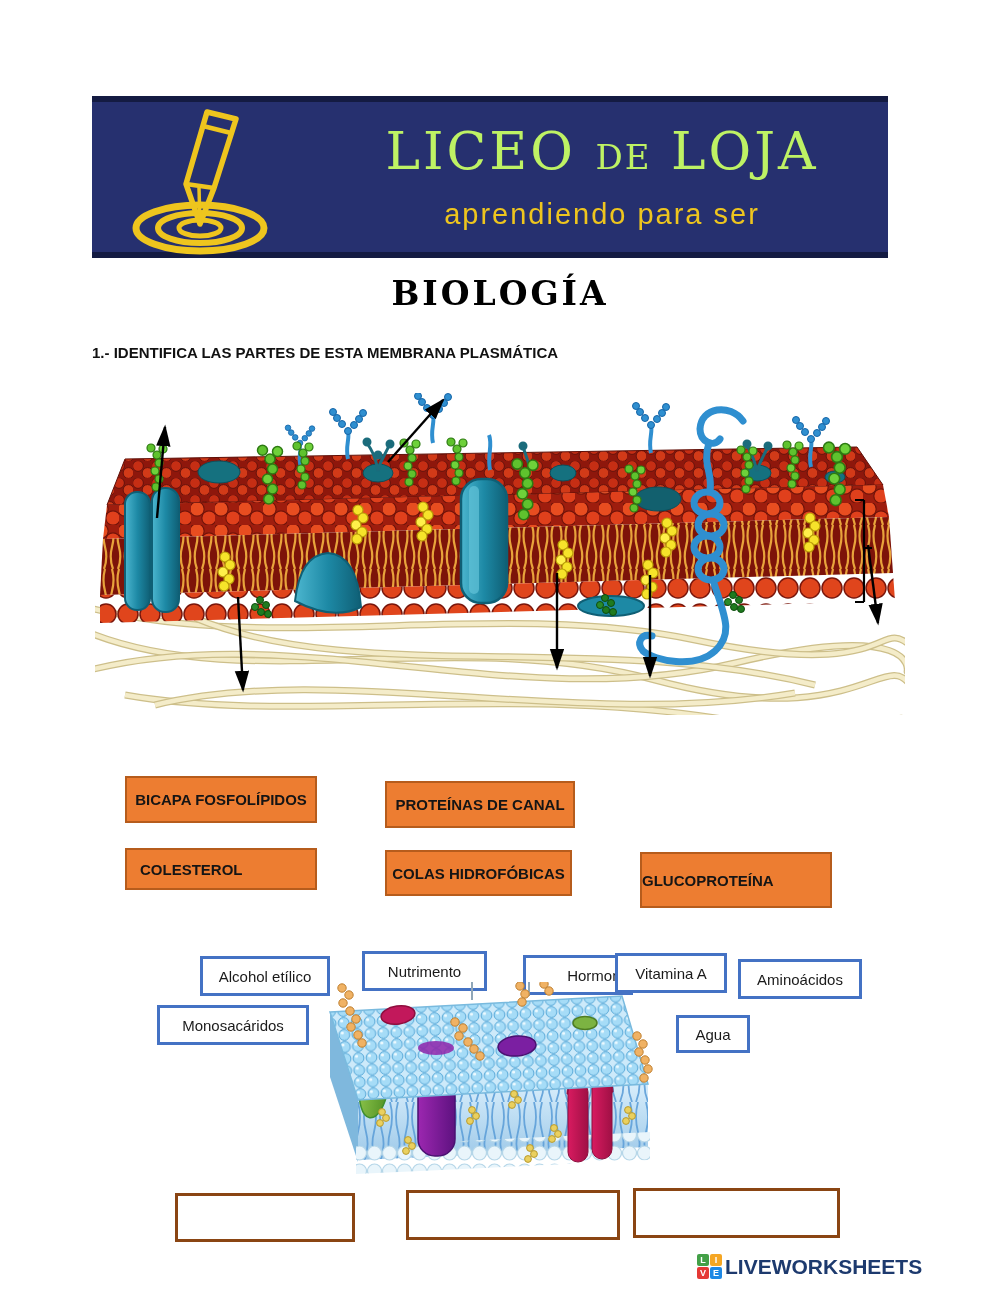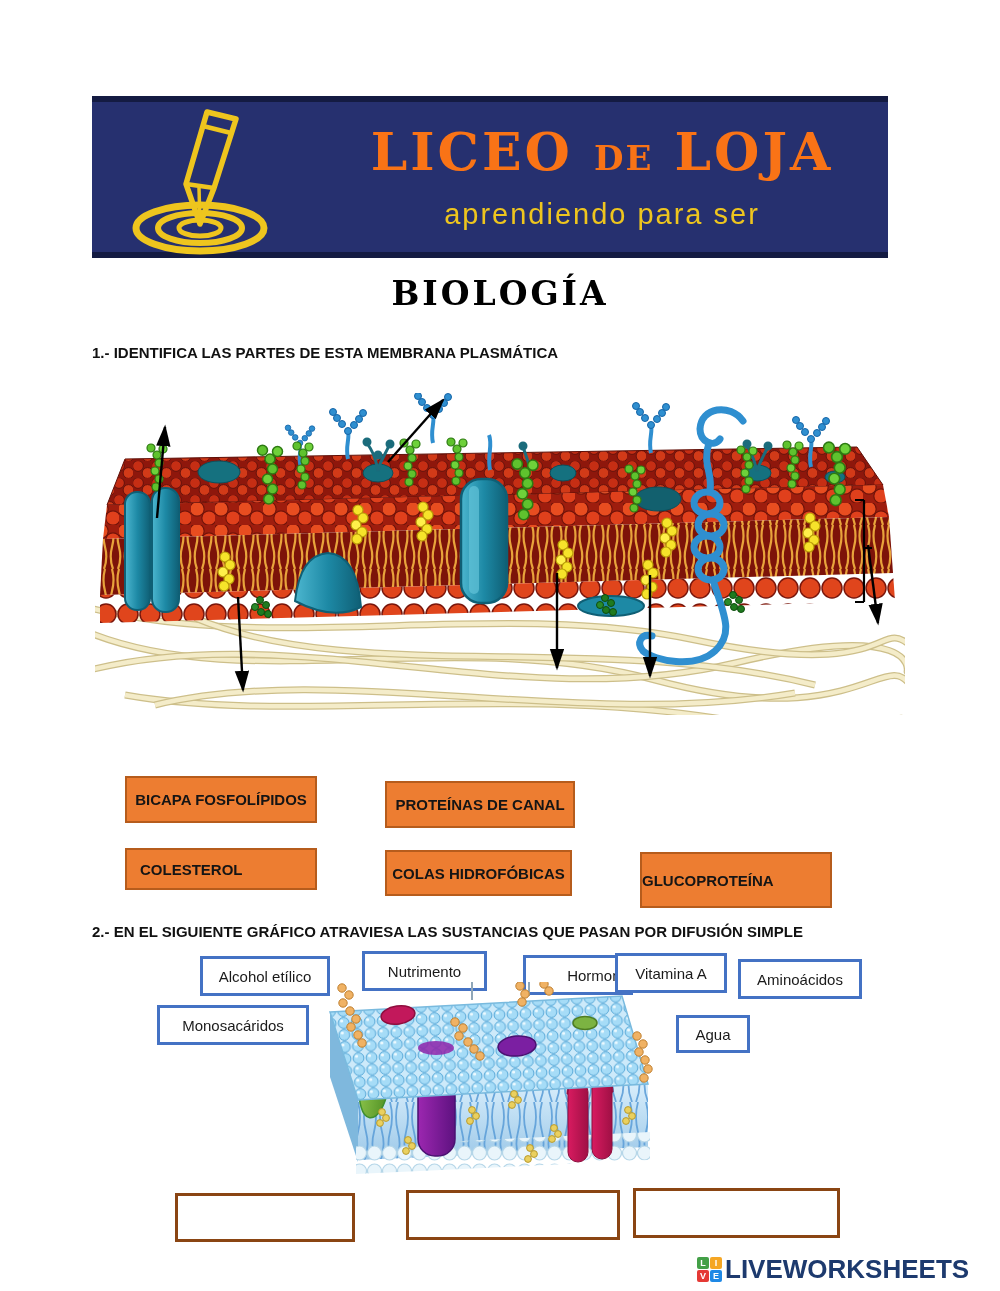--- a/index.html
+++ b/index.html
@@ -5,22 +5,22 @@
   html,body{margin:0;padding:0;background:#ffffff;}
   .page{position:relative;width:1000px;height:1291px;background:#ffffff;overflow:hidden;
         font-family:"Liberation Sans",sans-serif;}
 
   
   .banner{position:absolute;left:92px;top:96px;width:796px;height:162px;
           background:#26306f;border-top:6px solid #141b42;border-bottom:6px solid #141b42;
           box-sizing:border-box;}
   .banner-logo{position:absolute;left:18px;top:4px;}
   .banner-text{position:absolute;left:230px;top:8px;width:560px;text-align:center;}
-  .school-name{color:#f97316;font-family:"DejaVu Serif",serif;letter-spacing:3px;
-               font-size:52px;font-weight:700;line-height:1.6;white-space:nowrap;}
+  .school-name{color:#bef264;font-family:"DejaVu Serif",serif;letter-spacing:3px;
+               font-size:52px;font-weight:400;line-height:1.6;white-space:nowrap;}
   .school-name .mid{font-size:34px;letter-spacing:2px;}
   .motto{color:#eec51e;font-size:29px;letter-spacing:2px;margin-top:5px;font-weight:400;}
 
   
   .page-title{position:absolute;left:0;top:274px;width:1000px;text-align:center;
               font-family:"DejaVu Serif",serif;font-weight:bold;font-size:33px;
               letter-spacing:3px;color:#000;}
   .q-heading{position:absolute;left:92px;font-weight:bold;font-size:15px;color:#111;
              white-space:nowrap;}
   .q1{top:344px;} .q2{top:923px;}
@@ -41,21 +41,21 @@
         cursor:pointer;}
 
   
   .brand{position:absolute;left:697px;top:1254px;display:flex;align-items:center;}
   .tiles{display:grid;grid-template-columns:12px 12px;grid-template-rows:12px 12px;
          gap:1px;margin-right:3px;}
   .tile{display:flex;align-items:center;justify-content:center;border-radius:2px;
         color:#fff;font-size:9px;font-weight:bold;line-height:1;}
   .t-green{background:#43a047;} .t-yellow{background:#f5a623;}
   .t-red{background:#e53935;} .t-blue{background:#1e88e5;}
-  .brand-text{font-size:26px;font-weight:800;color:#1d3a6e;letter-spacing:0px;}
+  .brand-text{font-size:21px;font-weight:800;color:#1d3a6e;letter-spacing:0px;}
 </style>
 </head>
 <body>
 
 <div class="page">
 
   <div class="banner">
     <svg class="banner-logo" width="180" height="152" viewBox="0 0 180 152">
       <g fill="none" stroke="#eec51e">
         <ellipse cx="90" cy="122" rx="64" ry="23" stroke-width="7"></ellipse>
@@ -232,21 +232,20 @@
       <path d="M760,107 h9 M769,107 v102 M760,209 h9 M769,155 h8" stroke-width="2.2"></path>
     </g>
   </svg>
 
   <div class="opt-orange" style="left:125px;top:776px;width:192px;height:47px;">BICAPA FOSFOLÍPIDOS</div>
   <div class="opt-orange" style="left:385px;top:781px;width:190px;height:47px;">PROTEÍNAS DE CANAL</div>
   <div class="opt-orange" style="left:125px;top:848px;width:192px;height:42px;justify-content:flex-start;padding-left:13px;">COLESTEROL</div>
   <div class="opt-orange" style="left:385px;top:850px;width:187px;height:46px;">COLAS HIDROFÓBICAS</div>
   <div class="opt-orange" style="left:640px;top:852px;width:192px;height:56px;justify-content:flex-start;">GLUCOPROTEÍNA</div>
 
-  <div class="q-heading q2">2.- EN EL SIGUIENTE GRÁFICO ATRAVIESA LAS SUSTANCIAS QUE PASAN POR DIFUSIÓN SIMPLE</div>
 
   <div class="opt-blue" style="left:200px;top:956px;width:130px;height:40px;">Alcohol etílico</div>
   <div class="opt-blue" style="left:362px;top:951px;width:125px;height:40px;">Nutrimento</div>
   <div class="opt-blue" style="left:523px;top:955px;width:110px;height:40px;padding-left:40px;">Hormona</div>
   <div class="opt-blue" style="left:615px;top:953px;width:112px;height:40px;">Vitamina A</div>
   <div class="opt-blue" style="left:738px;top:959px;width:124px;height:40px;">Aminoácidos</div>
   <div class="opt-blue" style="left:157px;top:1005px;width:152px;height:40px;">Monosacáridos</div>
   <div class="opt-blue" style="left:676px;top:1015px;width:74px;height:38px;">Agua</div>
 
   <svg class="membrane2" width="332" height="192" viewBox="0 0 332 192">

